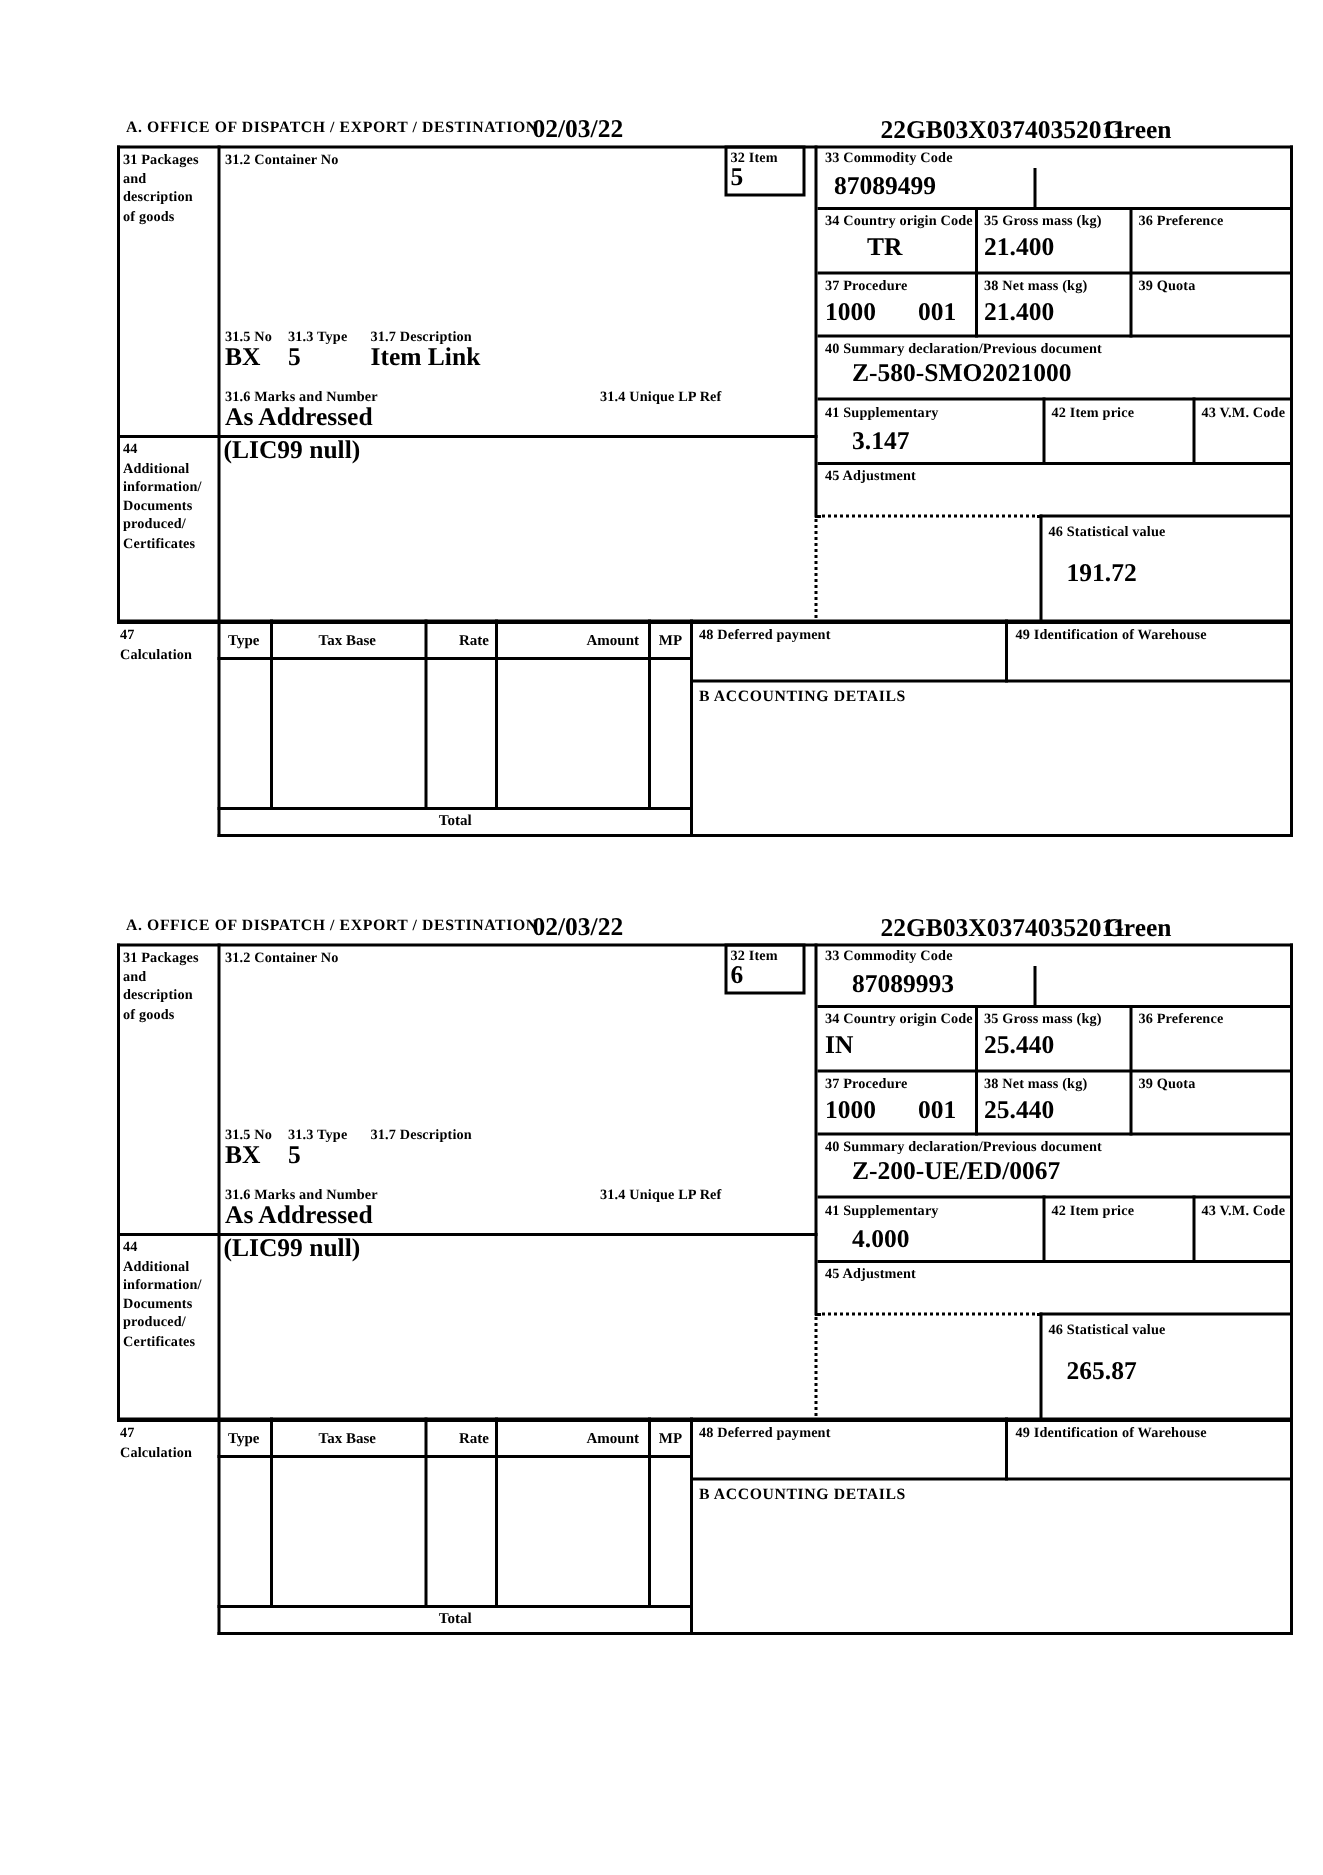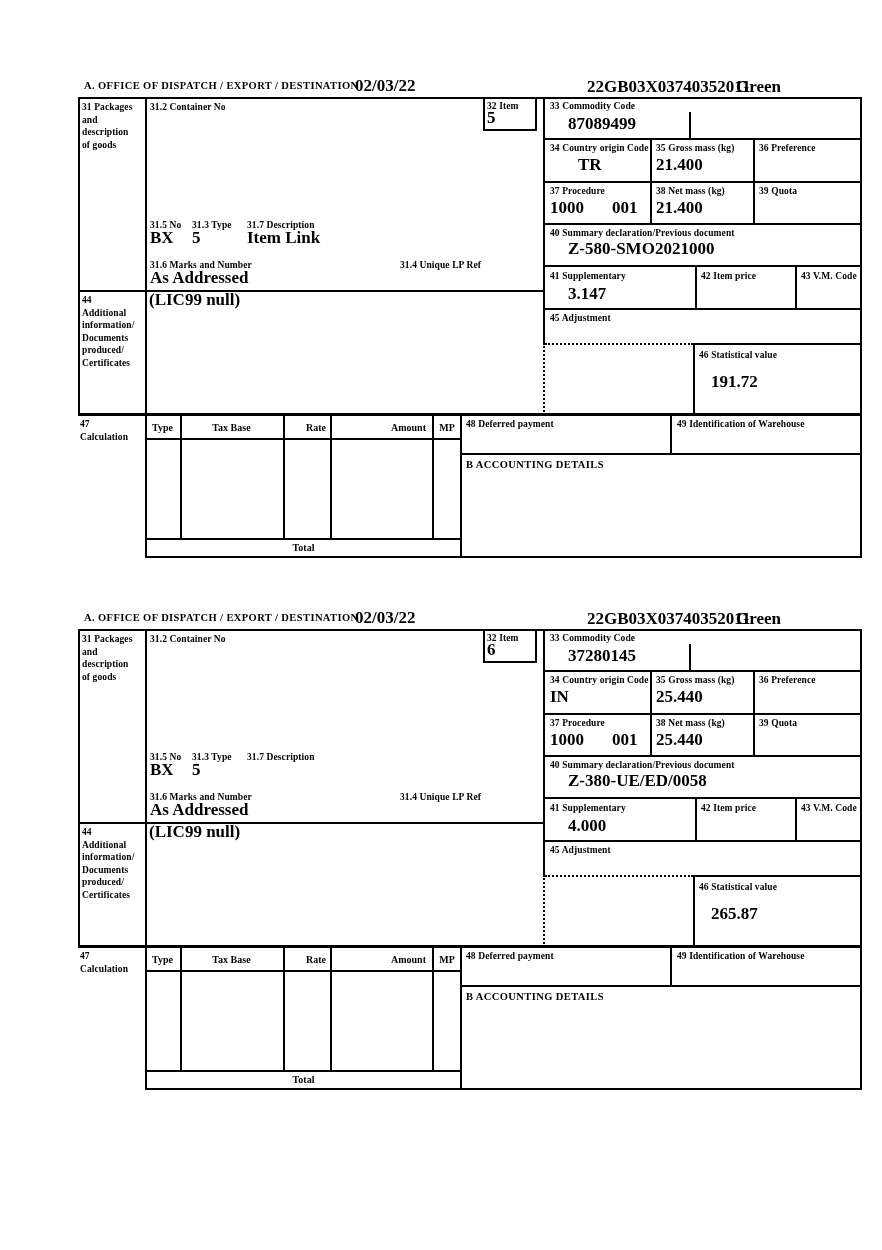--- a/index.html
+++ b/index.html
@@ -89,21 +89,21 @@
     <div class="val" style="left:247px;top:152px;">Item Link</div>
     <div class="lbl" style="left:150px;top:181px;">31.6 Marks and Number</div>
     <div class="lbl" style="left:400px;top:181px;">31.4 Unique LP Ref</div>
     <div class="val" style="left:150px;top:192px;">As Addressed</div>
     <div class="val" style="left:149px;top:214px;">(LIC99 null)</div>
 
     <div class="lbl" style="left:487px;top:22px;">32 Item</div>
     <div class="val" style="left:487px;top:32px;">5</div>
 
     <div class="lbl" style="left:550px;top:22px;">33 Commodity Code</div>
-    <div class="val" style="left:568px;top:38px;">87089499</div>
+    <div class="val" style="left:556px;top:38px;">87089499</div>
 
     <div class="lbl" style="left:550px;top:64px;">34 Country origin Code</div>
     <div class="val" style="left:550px;top:79px;margin-left:28px;">TR</div>
     <div class="lbl" style="left:656px;top:64px;">35 Gross mass (kg)</div>
     <div class="val" style="left:656px;top:79px;">21.400</div>
     <div class="lbl" style="left:759px;top:64px;">36 Preference</div>
 
     <div class="lbl" style="left:550px;top:107px;">37 Procedure</div>
     <div class="val" style="left:550px;top:122px;">1000</div>
     <div class="val" style="left:612px;top:122px;">001</div>
@@ -199,37 +199,37 @@
     <div class="val" style="left:192px;top:152px;">5</div>
     <div class="lbl" style="left:150px;top:181px;">31.6 Marks and Number</div>
     <div class="lbl" style="left:400px;top:181px;">31.4 Unique LP Ref</div>
     <div class="val" style="left:150px;top:192px;">As Addressed</div>
     <div class="val" style="left:149px;top:214px;">(LIC99 null)</div>
 
     <div class="lbl" style="left:487px;top:22px;">32 Item</div>
     <div class="val" style="left:487px;top:32px;">6</div>
 
     <div class="lbl" style="left:550px;top:22px;">33 Commodity Code</div>
-    <div class="val" style="left:568px;top:38px;">37280145</div>
+    <div class="val" style="left:568px;top:38px;">87089993</div>
 
     <div class="lbl" style="left:550px;top:64px;">34 Country origin Code</div>
     <div class="val" style="left:550px;top:79px;">IN</div>
     <div class="lbl" style="left:656px;top:64px;">35 Gross mass (kg)</div>
     <div class="val" style="left:656px;top:79px;">25.440</div>
     <div class="lbl" style="left:759px;top:64px;">36 Preference</div>
 
     <div class="lbl" style="left:550px;top:107px;">37 Procedure</div>
     <div class="val" style="left:550px;top:122px;">1000</div>
     <div class="val" style="left:612px;top:122px;">001</div>
     <div class="lbl" style="left:656px;top:107px;">38 Net mass (kg)</div>
     <div class="val" style="left:656px;top:122px;">25.440</div>
     <div class="lbl" style="left:759px;top:107px;">39 Quota</div>
 
     <div class="lbl" style="left:550px;top:149px;">40 Summary declaration/Previous document</div>
-    <div class="val" style="left:568px;top:163px;">Z-380-UE/ED/0058</div>
+    <div class="val" style="left:568px;top:163px;">Z-200-UE/ED/0067</div>
 
     <div class="lbl" style="left:550px;top:192px;">41 Supplementary</div>
     <div class="val" style="left:568px;top:208px;">4.000</div>
     <div class="lbl" style="left:701px;top:192px;">42 Item price</div>
     <div class="lbl" style="left:801px;top:192px;">43 V.M. Code</div>
 
     <div class="lbl" style="left:550px;top:234px;">45 Adjustment</div>
 
     <div class="lbl" style="left:699px;top:271px;">46 Statistical value</div>
     <div class="val" style="left:711px;top:296px;">265.87</div>

